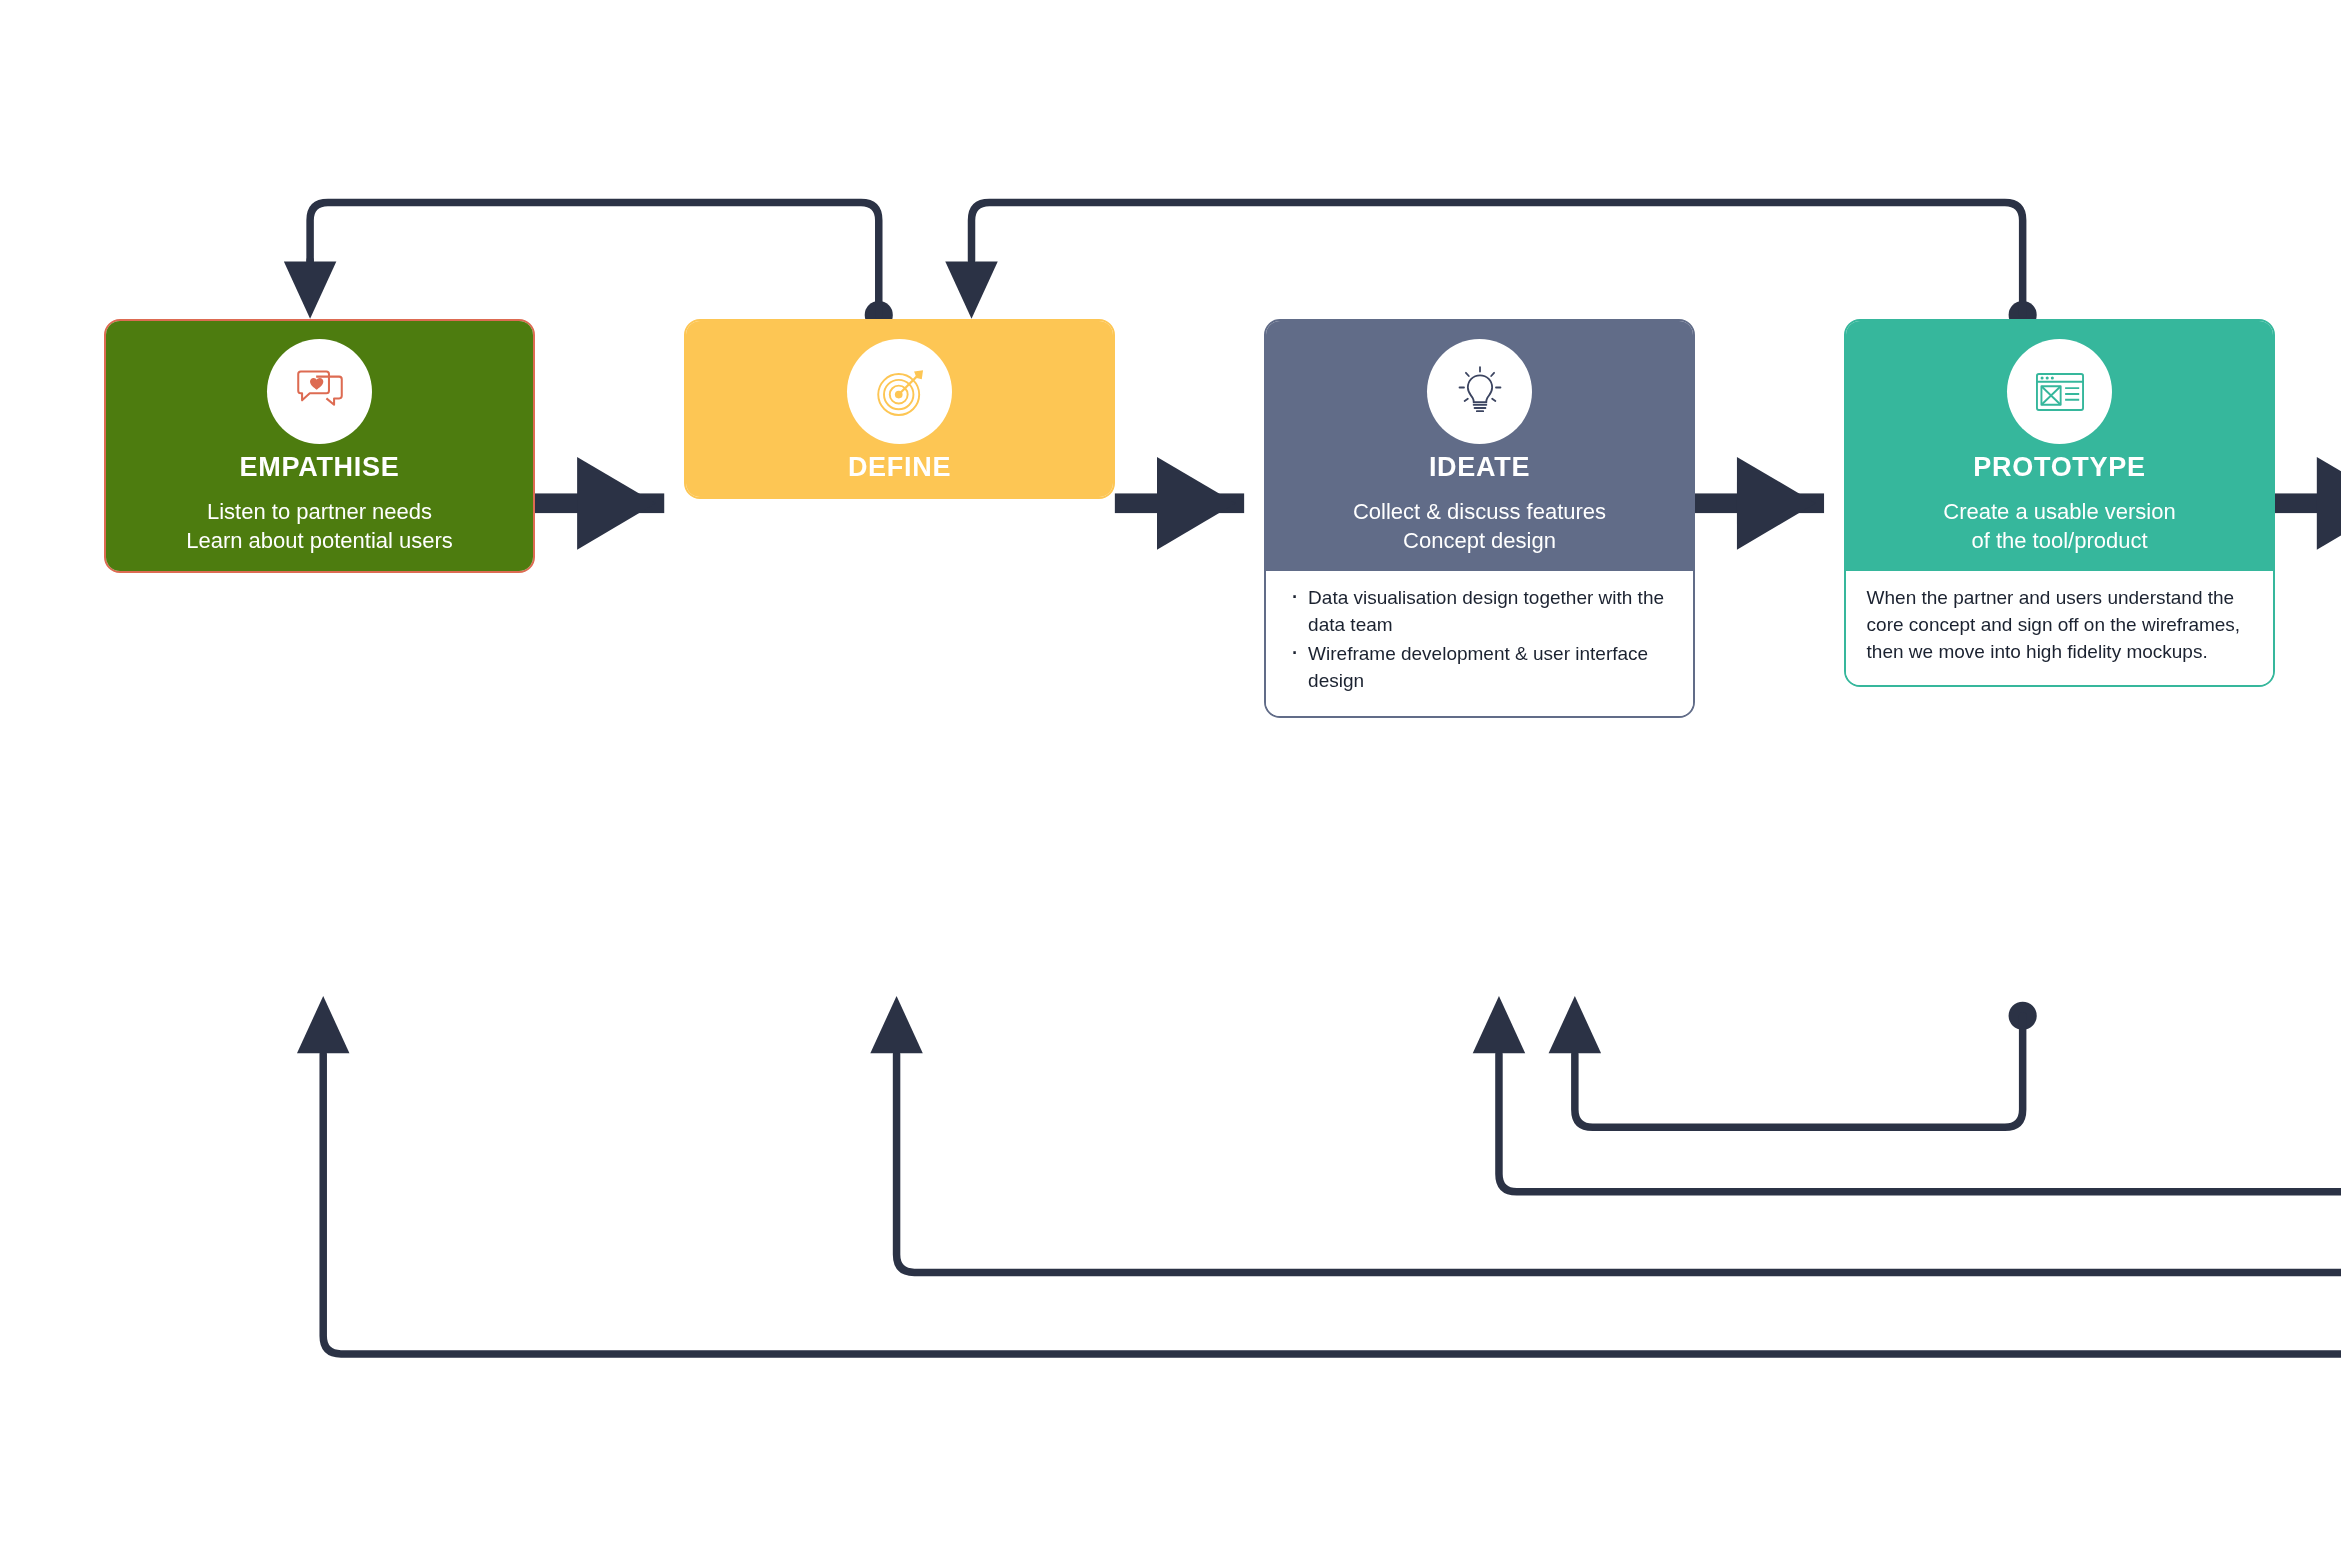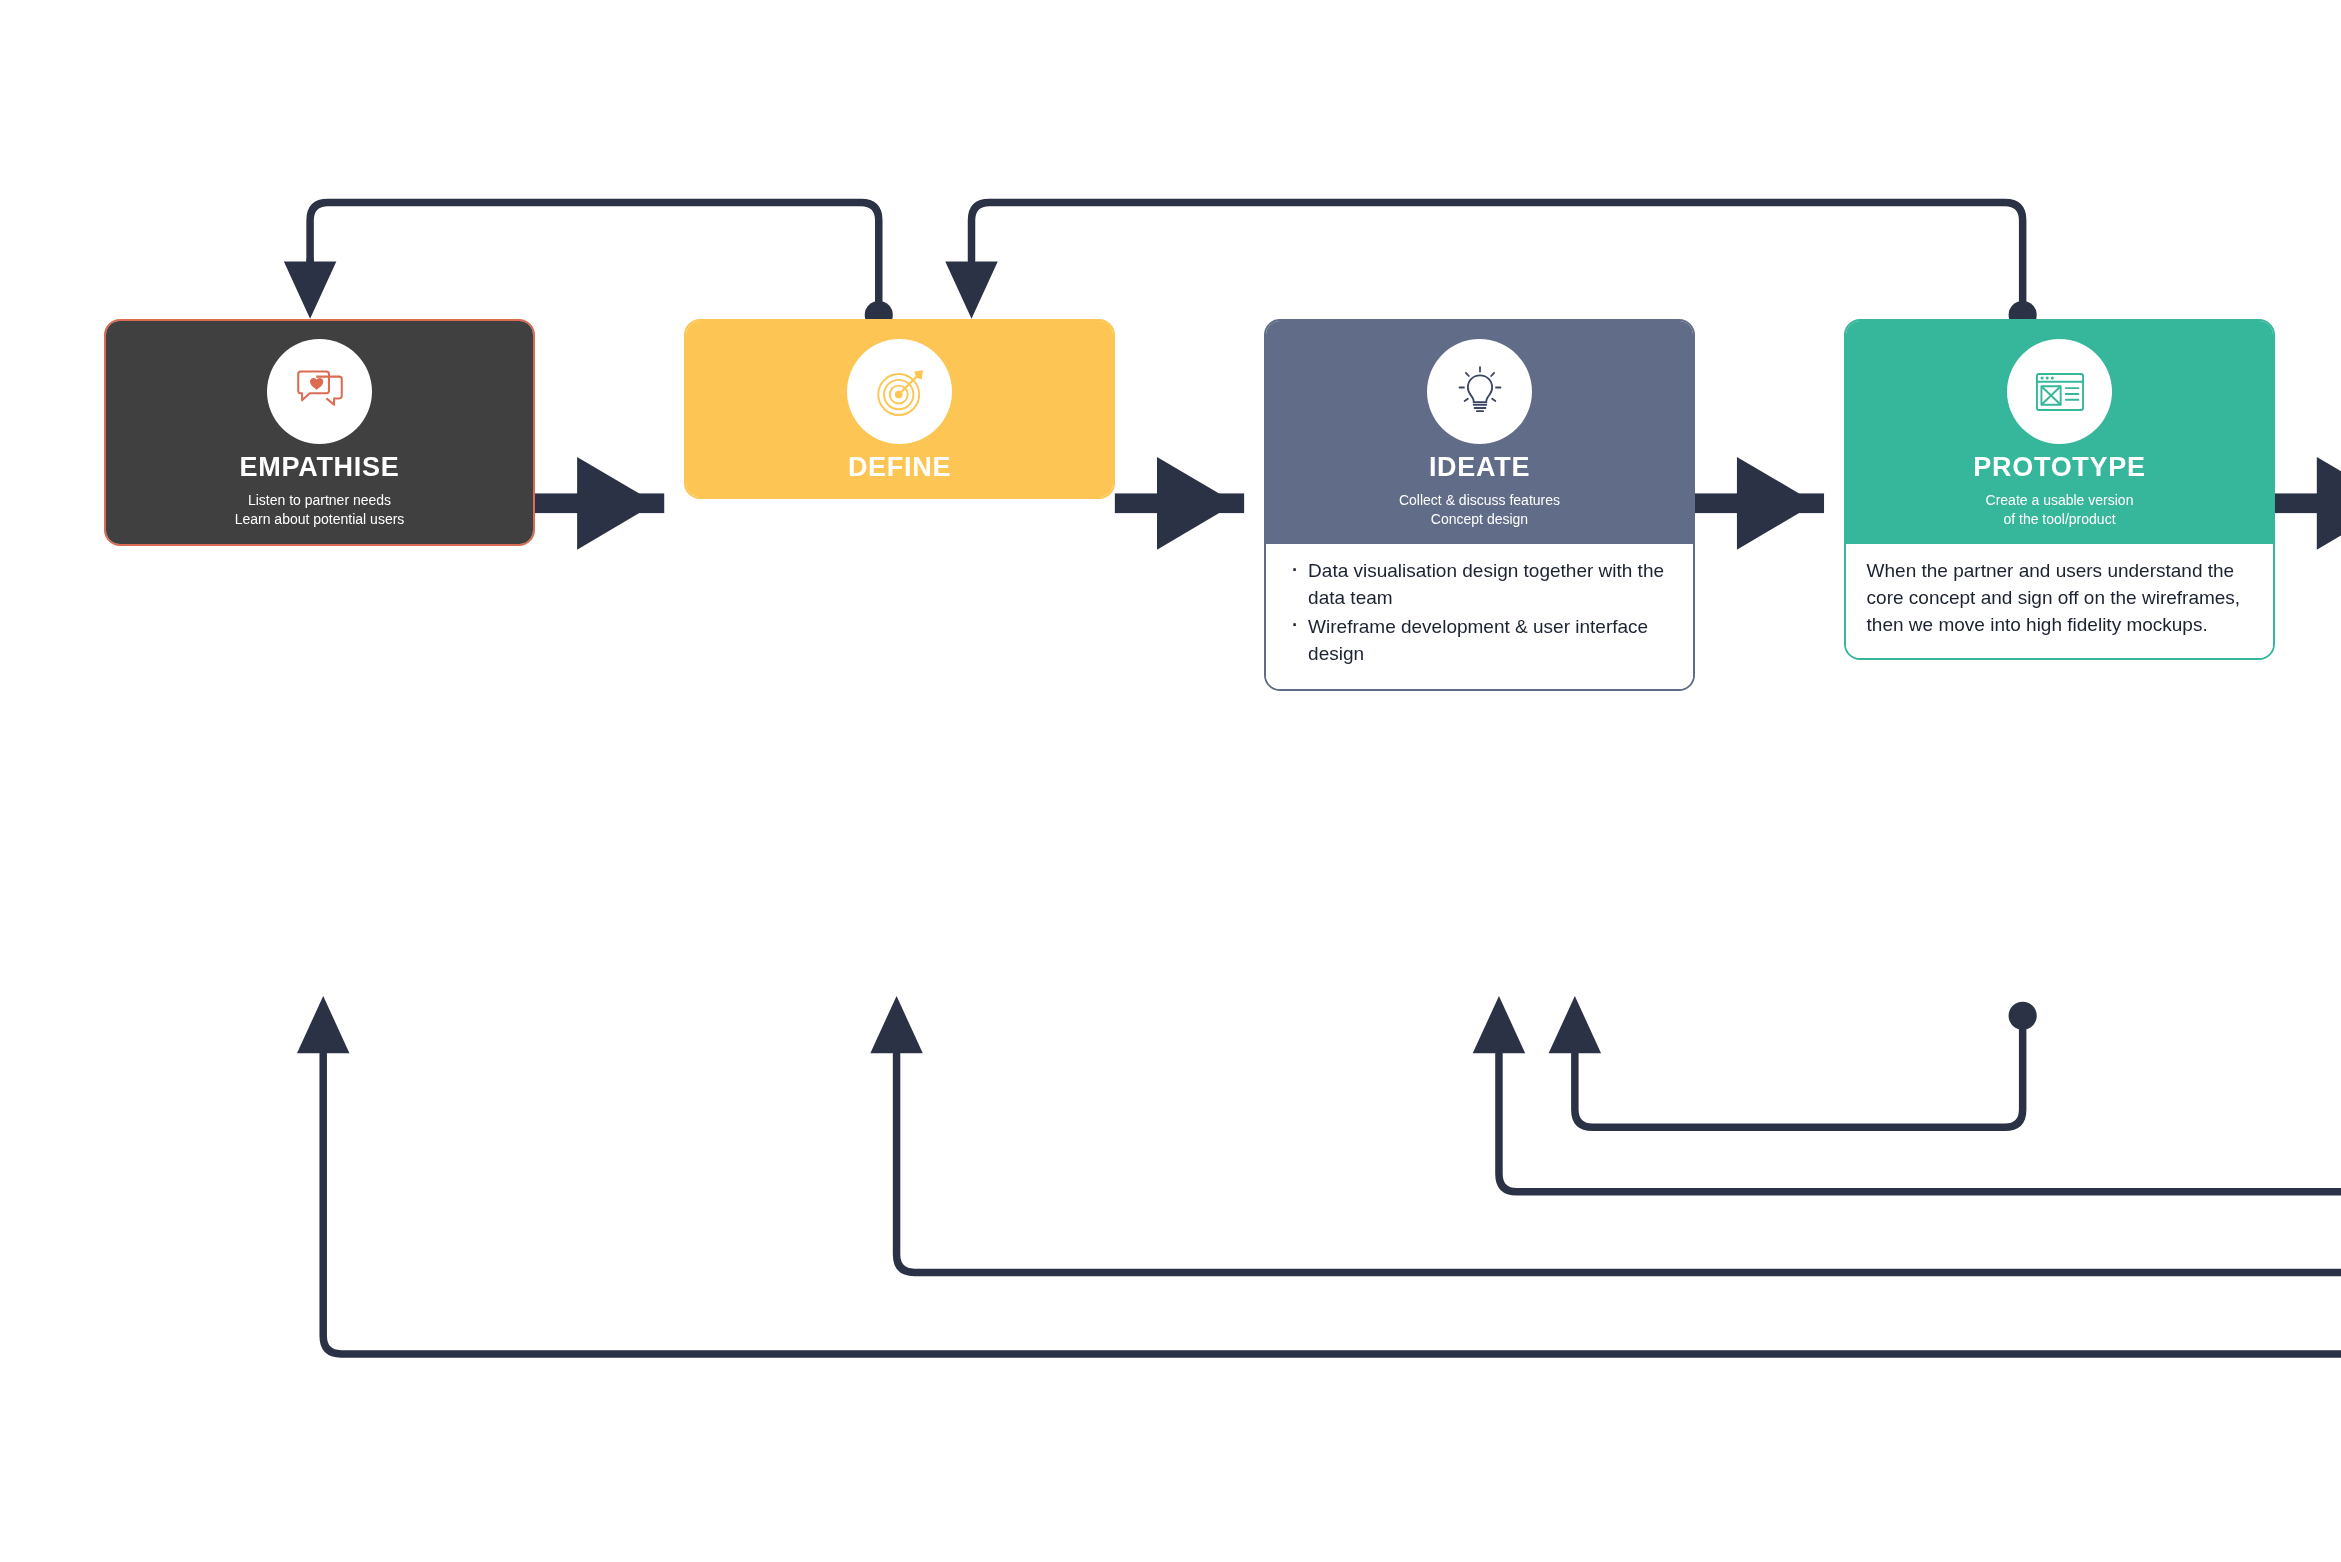--- a/index.html
+++ b/index.html
@@ -18,21 +18,21 @@
   .card .head{position:relative;padding:0 12px 16px;text-align:center;}
   .card .body{background:#fff;padding:14px 20.6px 19px;}
 
   .iconwrap{width:100%;display:flex;justify-content:center;padding-top:18px;}
   .iconcircle{width:105px;height:105px;border-radius:50%;background:#fff;
               display:flex;align-items:center;justify-content:center;}
   .iconcircle svg{width:64px;height:64px;display:block;}
 
   .title{font-size:27px;font-weight:bold;letter-spacing:0.7px;color:#ffffff;
          margin:10.3px 0 0;line-height:1;}
-  .subtitle{font-size:14px;color:#ffffff;line-height:1.32;margin-top:10px;
+  .subtitle{font-size:22px;color:#ffffff;line-height:1.32;margin-top:16px;
             font-weight:400;}
 
   ul.bullets{list-style:none;margin:0;padding:0;}
   ul.bullets li{position:relative;padding-left:21.5px;font-size:19px;
                 line-height:1.42;color:#1b2230;margin-bottom:1.9px;}
   ul.bullets li:before{content:"\00B7";position:absolute;left:3.7px;top:-3.7px;
                        font-size:26px;line-height:1;color:#1b2230;}
   p.para{margin:0;font-size:19px;line-height:1.42;color:#1b2230;}
 
   
@@ -108,21 +108,21 @@
         <path d="M3708,975 L3876,1074 L3708,1173 Z"></path>
       </g>
       <g>
         <rect x="4856" y="1053" width="276" height="42"></rect>
         <path d="M4946,975 L5114,1074 L4946,1173 Z"></path>
       </g>
     </g>
   </svg>
 
   <div class="card" id="card-0" style="left: 104px; top: 319px; border-color: rgb(221, 107, 82); box-shadow: rgb(221, 107, 82) 0px 0px 0px 0px;">
-    <div class="head" style="background: #404040;">
+    <div class="head" style="background: #4d7c0f;">
       <div class="iconwrap">
         <div class="iconcircle">
           <svg viewBox="0 0 100 100">
             <g fill="none" stroke="#DD6B52" stroke-width="3.2" stroke-linejoin="round">
               <path d="M44 26h36a4 4 0 0 1 4 4v26a4 4 0 0 1-4 4h-8l0 10-12-10"></path>
               <path d="M20 18h40a4 4 0 0 1 4 4v26a4 4 0 0 1-4 4H34l-12 11 0-11h-2a4 4 0 0 1-4-4V22a4 4 0 0 1 4-4z"></path>
             </g>
             <path d="M40 28c-3.2 0-5.6 2.5-5.6 5.7 0 6 6.4 9.6 10.4 12.8 4-3.2 10.4-6.8 10.4-12.8 0-3.2-2.4-5.7-5.6-5.7-2.2 0-4 1.2-4.8 2.8-.8-1.6-2.6-2.8-4.8-2.8z" fill="#DD6B52"></path>
           </svg>
         </div>

